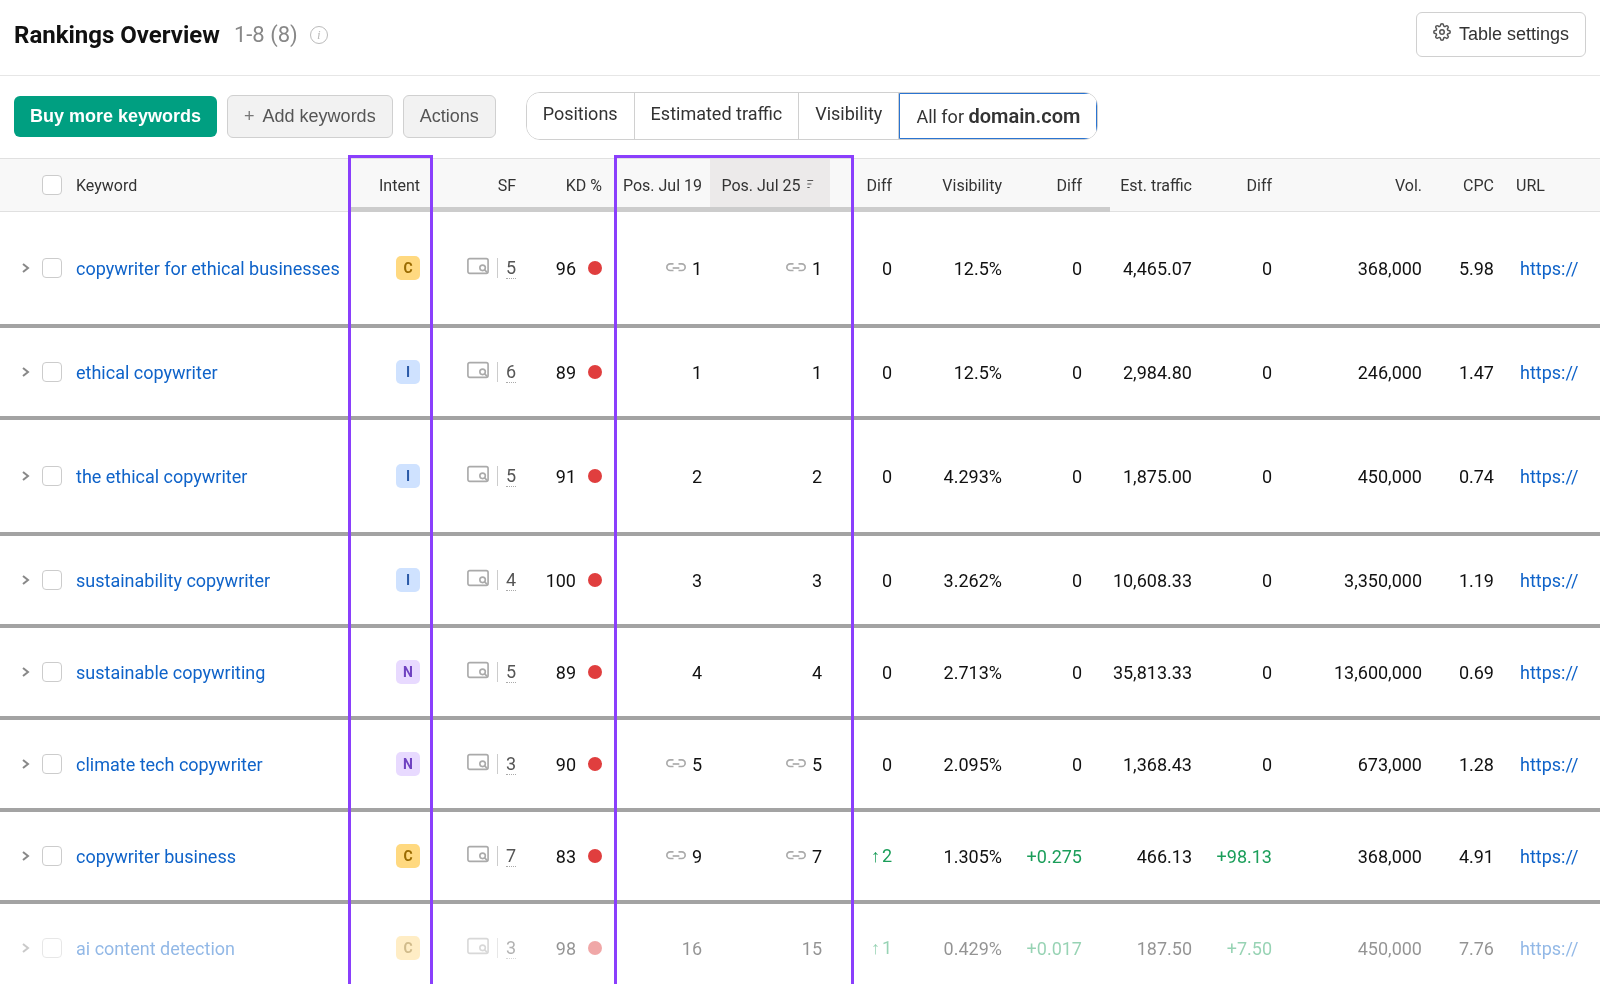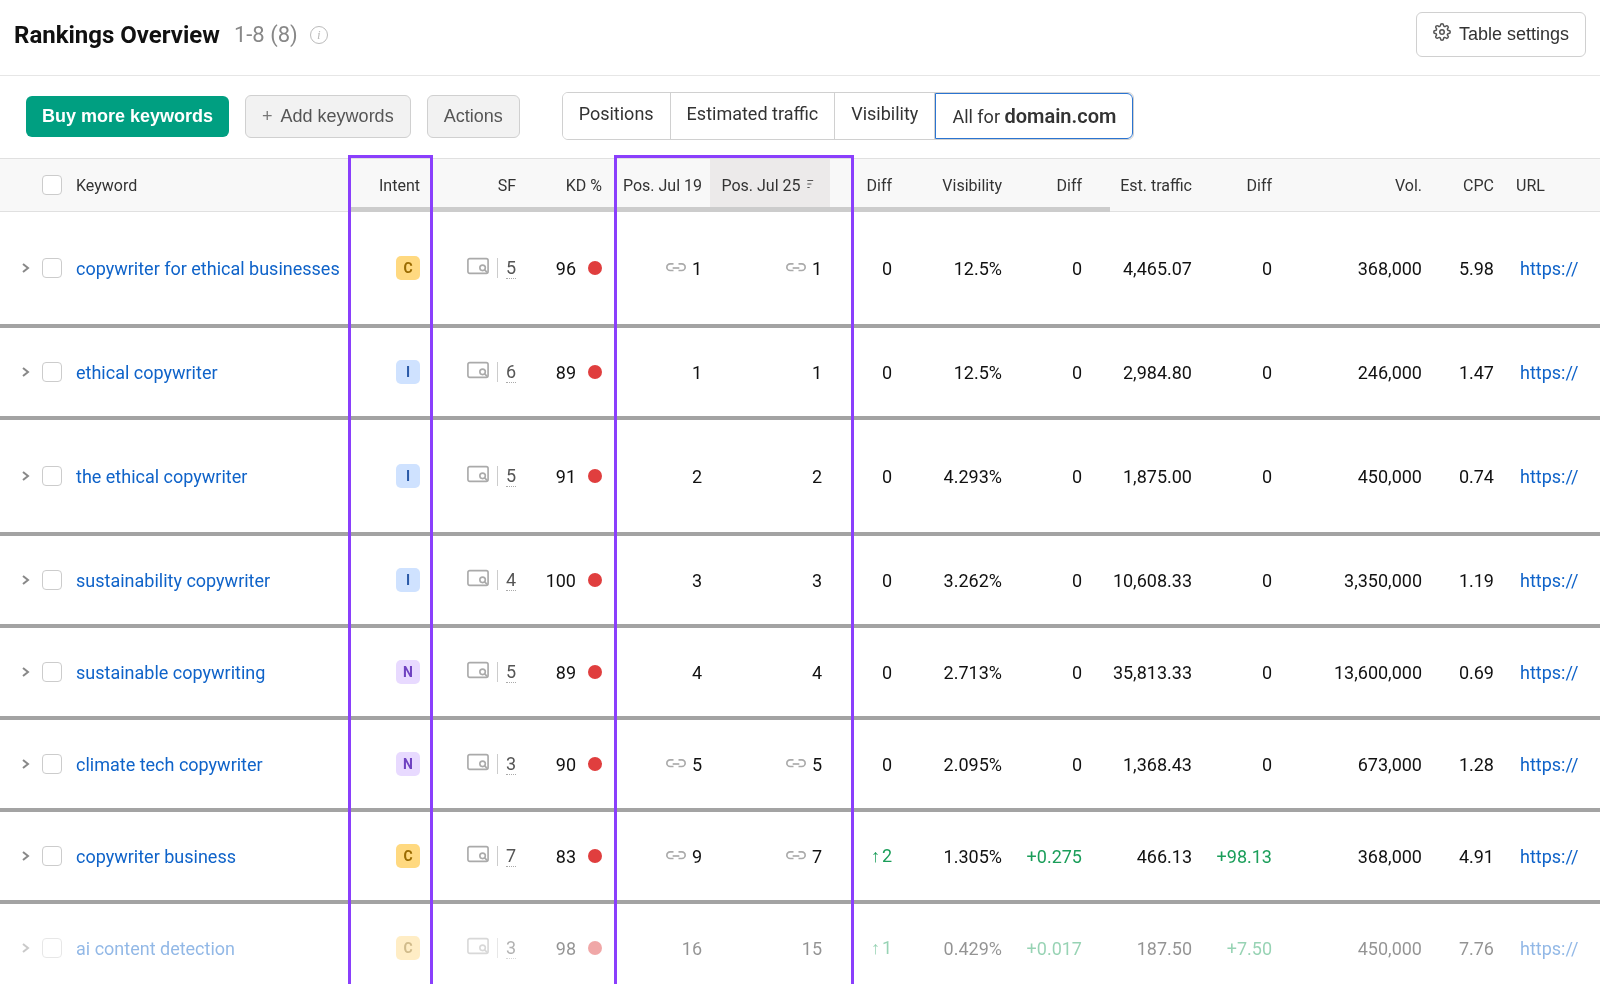--- a/index.html
+++ b/index.html
@@ -28,26 +28,25 @@
   .btn {
     display: inline-flex; align-items: center; gap: 8px;
     border: 1px solid #d0d0d0; border-radius: 6px;
     padding: 10px 16px; font-size: 18px; cursor: pointer;
     background: #fff; color: #333;
   }
   .btn.ghost { background: #f2f2f2; color:#555; }
   .btn.primary { background: #009f81; color: #fff; border: none; font-weight:600;}
   .gear-icon svg { width:18px; height:18px; stroke:#555; fill:none; stroke-width:2; }
   .toolbar {
-    display: flex; align-items: center; gap: 16px;
+    display: flex; align-items: center; gap: 10px;
     padding: 16px 14px 18px 14px;
-    margin-left: 12px;
   }
   .seg-group {
-    display: inline-flex; border: 1px solid #d0d0d0; border-radius: 6px; overflow:hidden;
+    display: inline-flex; border: 1px solid #d0d0d0; border-radius: 14px; overflow:hidden;
   }
   .seg {
     padding: 10px 16px; font-size: 18px; cursor:pointer; border-right:1px solid #d0d0d0;
     background:#fff; color:#333;
   }
   .seg:last-child { border-right:none; }
   .seg.active { border:1.5px solid #2a74d1; border-radius:0 6px 6px 0; color:#333;}
   .domain-strong { font-weight: 600; font-size:20px; }
   .plus-icon { font-size:18px; color:#777; }
   .thead-row {

